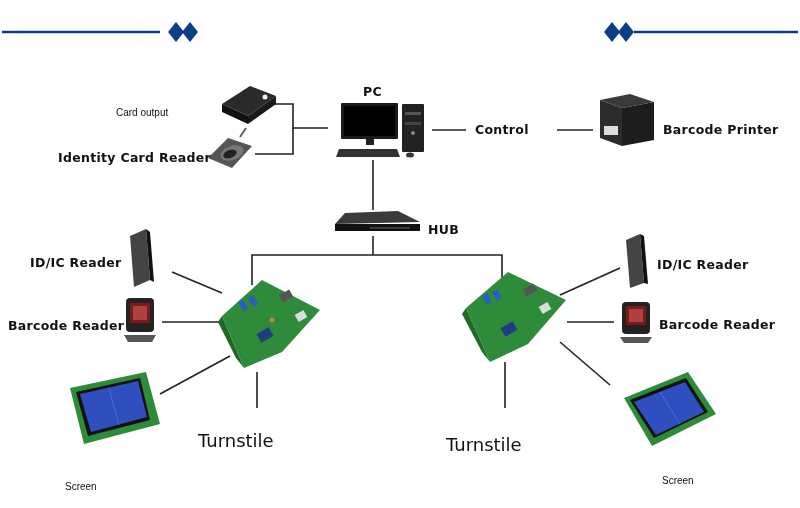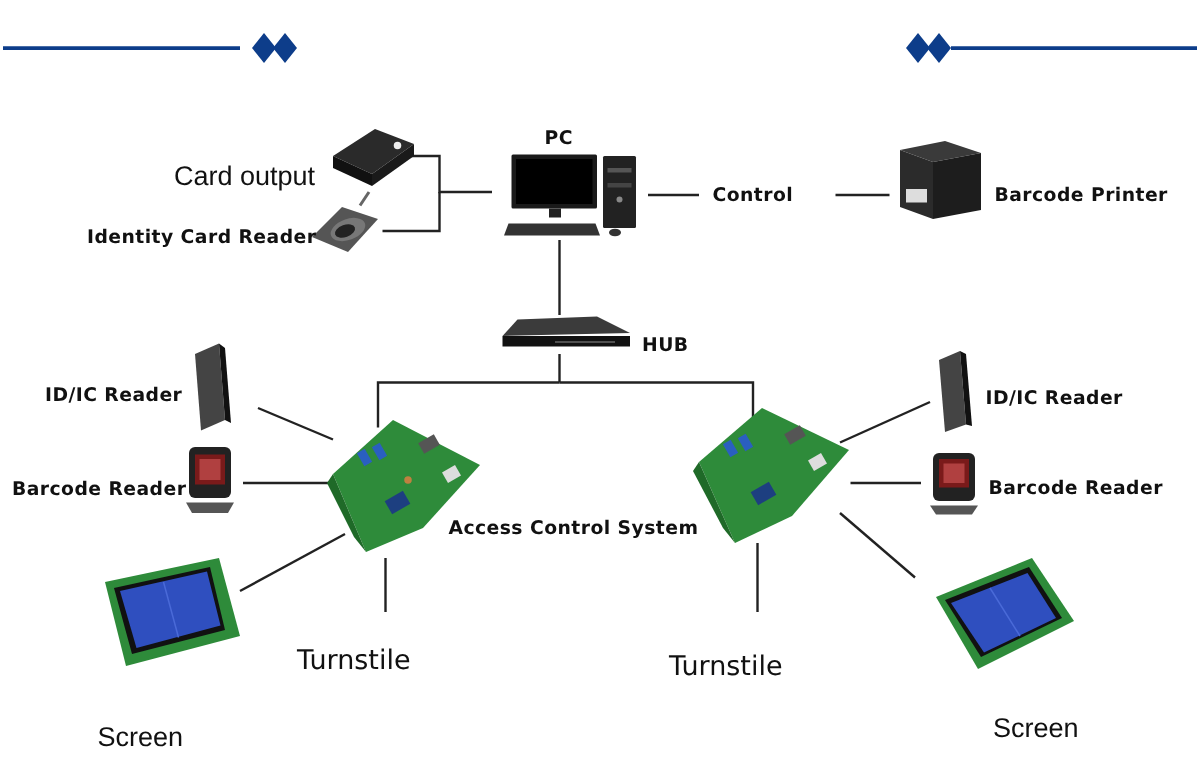--- a/index.html
+++ b/index.html
@@ -1,20 +1,20 @@
 <!DOCTYPE html>
 <html><head>
 <meta charset="utf-8">
 <style>
   html,body{margin:0;padding:0;background:#fff;}
   body{width:800px;height:508px;position:relative;overflow:hidden;font-family:"DejaVu Sans",sans-serif;}
   #stage{position:absolute;left:0;top:0;width:800px;height:508px;}
   .lbl{position:absolute;white-space:nowrap;color:#111;}
   .bold{font-family:"DejaVu Sans",sans-serif;font-weight:bold;font-size:12.5px;letter-spacing:0.3px;}
-  .plain{font-family:"Liberation Sans",sans-serif;font-size:18px;}
+  .plain{font-family:"Liberation Sans",sans-serif;font-size:10px;}
   .title{position:absolute;left:222px;top:8px;font-family:"Liberation Serif",serif;font-size:34px;color:#1f4f9f;white-space:nowrap;}
   .turn{font-family:"DejaVu Sans",sans-serif;font-size:18px;color:#111;}
 </style>
 </head>
 <body>
 
 <div id="stage">
   <svg width="800" height="508" style="position:absolute;left:0;top:0">
 
     <g>
@@ -147,21 +147,20 @@
 
   <div class="lbl bold" style="left:363px;top:84px;">PC</div>
   <div class="lbl plain" style="left:116px;top:107px;">Card output</div>
   <div class="lbl bold" style="left:58px;top:150px;">Identity Card Reader</div>
   <div class="lbl bold" style="left:475px;top:122px;">Control</div>
   <div class="lbl bold" style="left:663px;top:122px;">Barcode Printer</div>
   <div class="lbl bold" style="left:428px;top:222px;">HUB</div>
 
   <div class="lbl bold" style="left:30px;top:255px;">ID/IC Reader</div>
   <div class="lbl bold" style="left:8px;top:318px;">Barcode Reader</div>
-  <div class="lbl bold" style="left:299px;top:344px;">Access Control System</div>
   <div class="lbl plain" style="left:65px;top:481px;">Screen</div>
   <div class="lbl turn" style="left:198px;top:430px;">Turnstile</div>
 
   <div class="lbl bold" style="left:657px;top:257px;">ID/IC Reader</div>
   <div class="lbl bold" style="left:659px;top:317px;">Barcode Reader</div>
   <div class="lbl plain" style="left:662px;top:475px;">Screen</div>
   <div class="lbl turn" style="left:446px;top:434px;">Turnstile</div>
 </div>
 
 </body></html>

